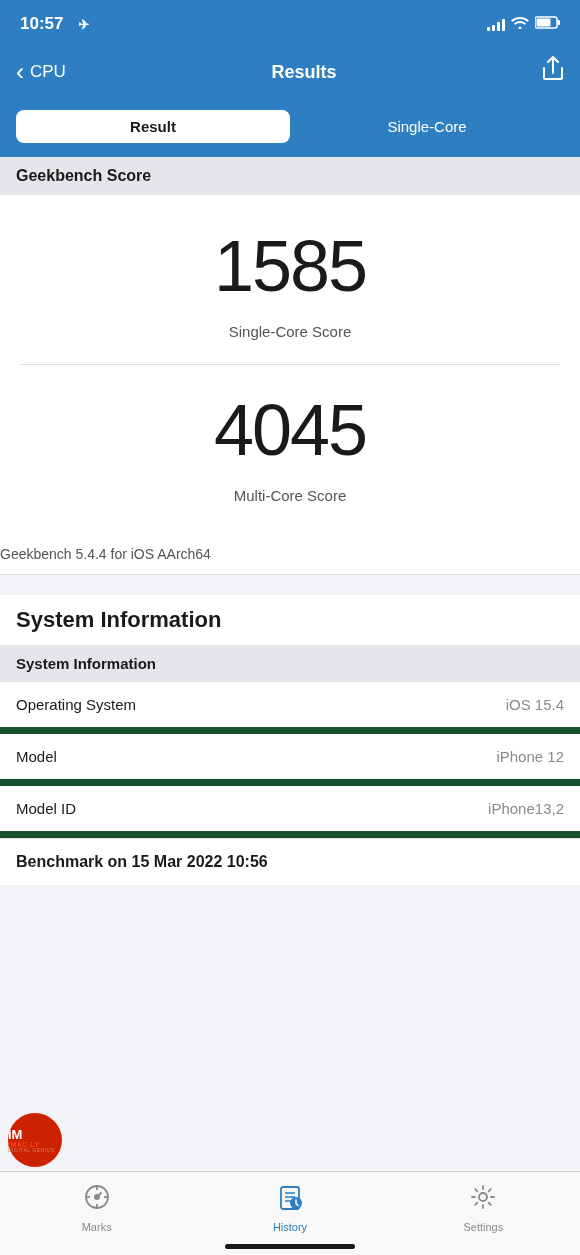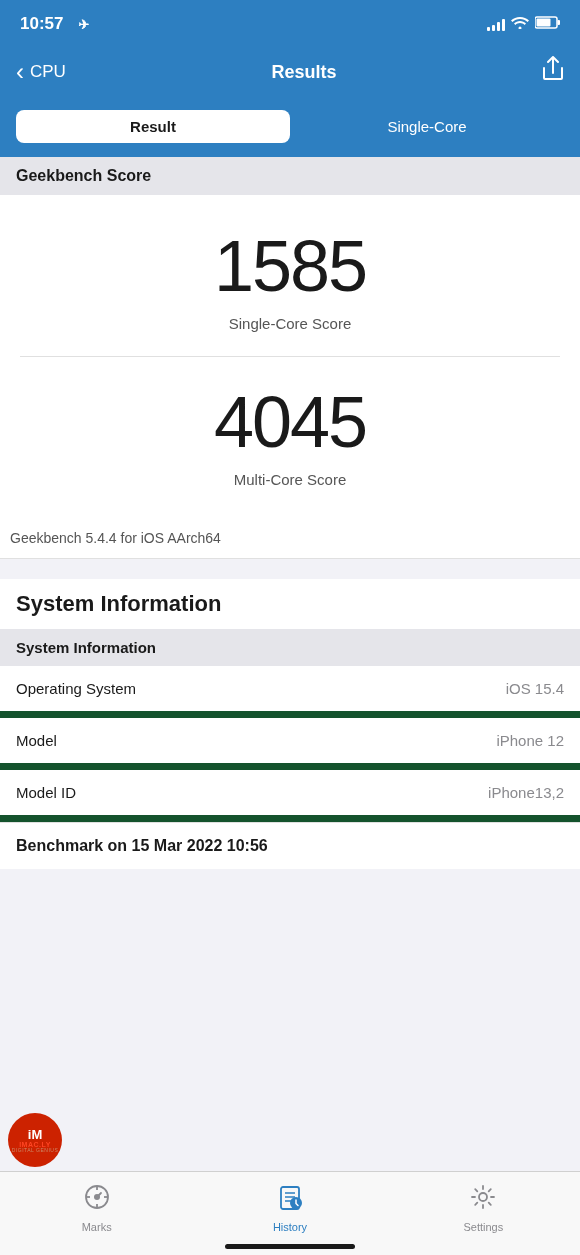--- a/index.html
+++ b/index.html
@@ -117,33 +117,33 @@
     }
     .score-number {
       font-size: 72px;
       font-weight: 300;
       color: #1a1a1a;
       letter-spacing: -2px;
     }
     .score-label {
       font-size: 15px;
       color: #555;
-      margin-top: 8px;
+      margin-top: 16px;
     }
     .score-divider {
       width: 100%;
       height: 1px;
       background: #e0e0e0;
       margin: 24px 0;
     }
 
     
     .info-row {
       background: white;
-      padding: 12px 10px;
+      padding: 12px 0;
       font-size: 14px;
       color: #555;
       border-bottom: 1px solid #e0e0e0;
     }
 
     
     .sys-section {
       margin-top: 20px;
     }
     .sys-section-title {
@@ -228,21 +228,20 @@
     .imacly-badge {
       position: fixed;
       bottom: 88px;
       left: 8px;
       width: 54px;
       height: 54px;
       background: #cc2200;
       border-radius: 50%;
       display: flex;
       flex-direction: column;
-      align-items: center;
       justify-content: center;
       z-index: 100;
     }
     .imacly-im {
       color: white;
       font-size: 13px;
       font-weight: 900;
       line-height: 1;
     }
     .imacly-text {

